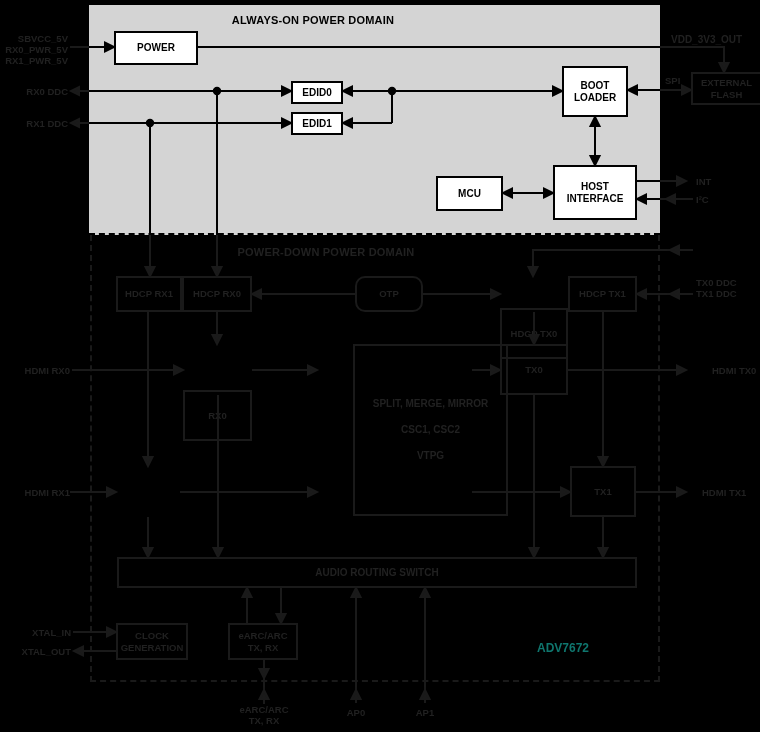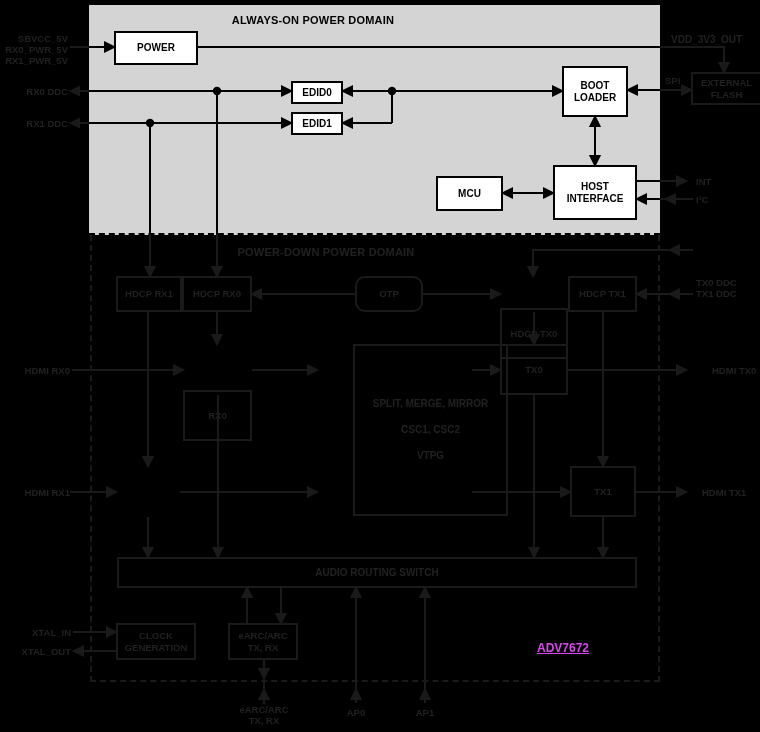--- a/index.html
+++ b/index.html
@@ -16,21 +16,21 @@
   .blk{position:absolute;background:#fff;border:2px solid #000;box-sizing:border-box;
        display:flex;align-items:center;justify-content:center;text-align:center;
        font-weight:bold;font-size:10px;color:#000;white-space:pre-line;line-height:1.18;}
   .gblk{position:absolute;background:transparent;border:2px solid #1a1a1a;box-sizing:border-box;
        display:flex;align-items:center;justify-content:center;text-align:center;
        font-weight:bold;font-size:9.5px;color:#212121;white-space:pre-line;line-height:1.18;}
   .lbl{position:absolute;font-weight:bold;font-size:9.5px;color:#212121;white-space:pre-line;
        line-height:11px;}
   .r{text-align:right;} .c{text-align:center;}
   .vproc{flex-direction:column;gap:14px;font-size:10px;}
-  .part{position:absolute;font-weight:bold;font-size:12px;color:#d946ef;text-align:center;text-decoration:underline;}
+  .part{position:absolute;font-weight:bold;font-size:12px;color:#0f766e;text-align:center;}
   #wires{position:absolute;left:0;top:0;pointer-events:none;}
 </style>
 </head>
 <body>
 
 <div id="canvas">
 
   <div class="domain"></div>
   <div class="title" style="left:200px;top:14px;width:226px;">ALWAYS-ON POWER DOMAIN</div>
 
@@ -76,21 +76,21 @@
   <div class="gblk" style="left:500px;top:344px;width:68px;height:51px;">TX0</div>
 
   <div class="gblk vproc" style="left:317px;top:344px;width:155px;height:172px;margin-left:36px;">
     <span>SPLIT, MERGE, MIRROR</span>
     <span>CSC1, CSC2</span>
     <span>VTPG</span>
   </div>
 
   <div class="gblk" style="left:570px;top:466px;width:66px;height:51px;">TX1</div>
   <div class="gblk" style="left:117px;top:557px;width:520px;height:31px;font-size:10px;">AUDIO ROUTING SWITCH</div>
-  <div class="gblk" style="left:116px;top:623px;width:80px;height:37px;">CLOCK
+  <div class="gblk" style="left:116px;top:623px;width:72px;height:37px;">CLOCK
 GENERATION</div>
   <div class="gblk" style="left:228px;top:623px;width:70px;height:37px;">eARC/ARC
 TX, RX</div>
   <div class="part" style="left:518px;top:641px;width:90px;">ADV7672</div>
 
   <div class="lbl c" style="left:231px;top:704px;width:66px;">eARC/ARC
 TX, RX</div>
   <div class="lbl c" style="left:339px;top:707px;width:34px;">AP0</div>
   <div class="lbl c" style="left:408px;top:707px;width:34px;">AP1</div>
 

